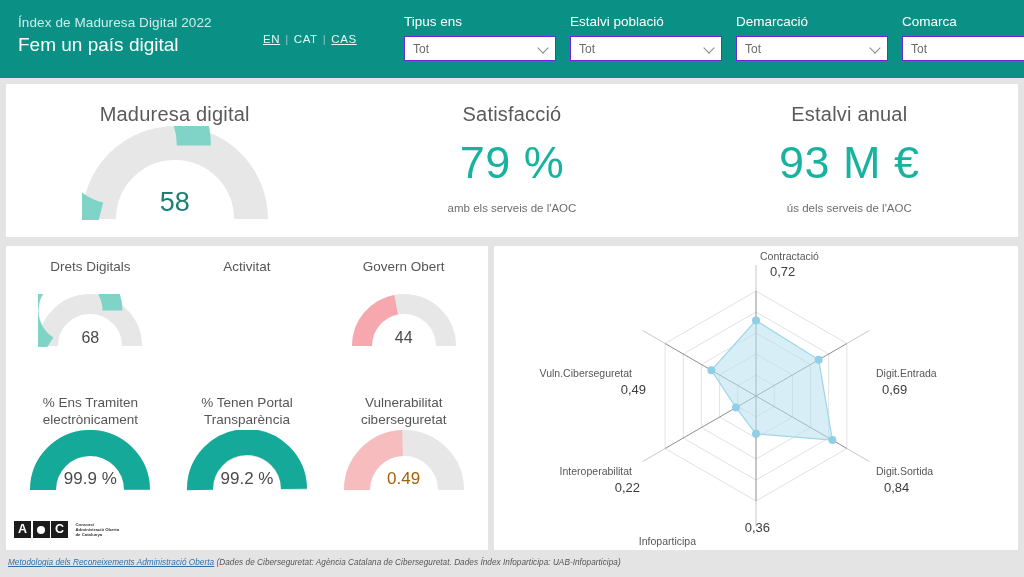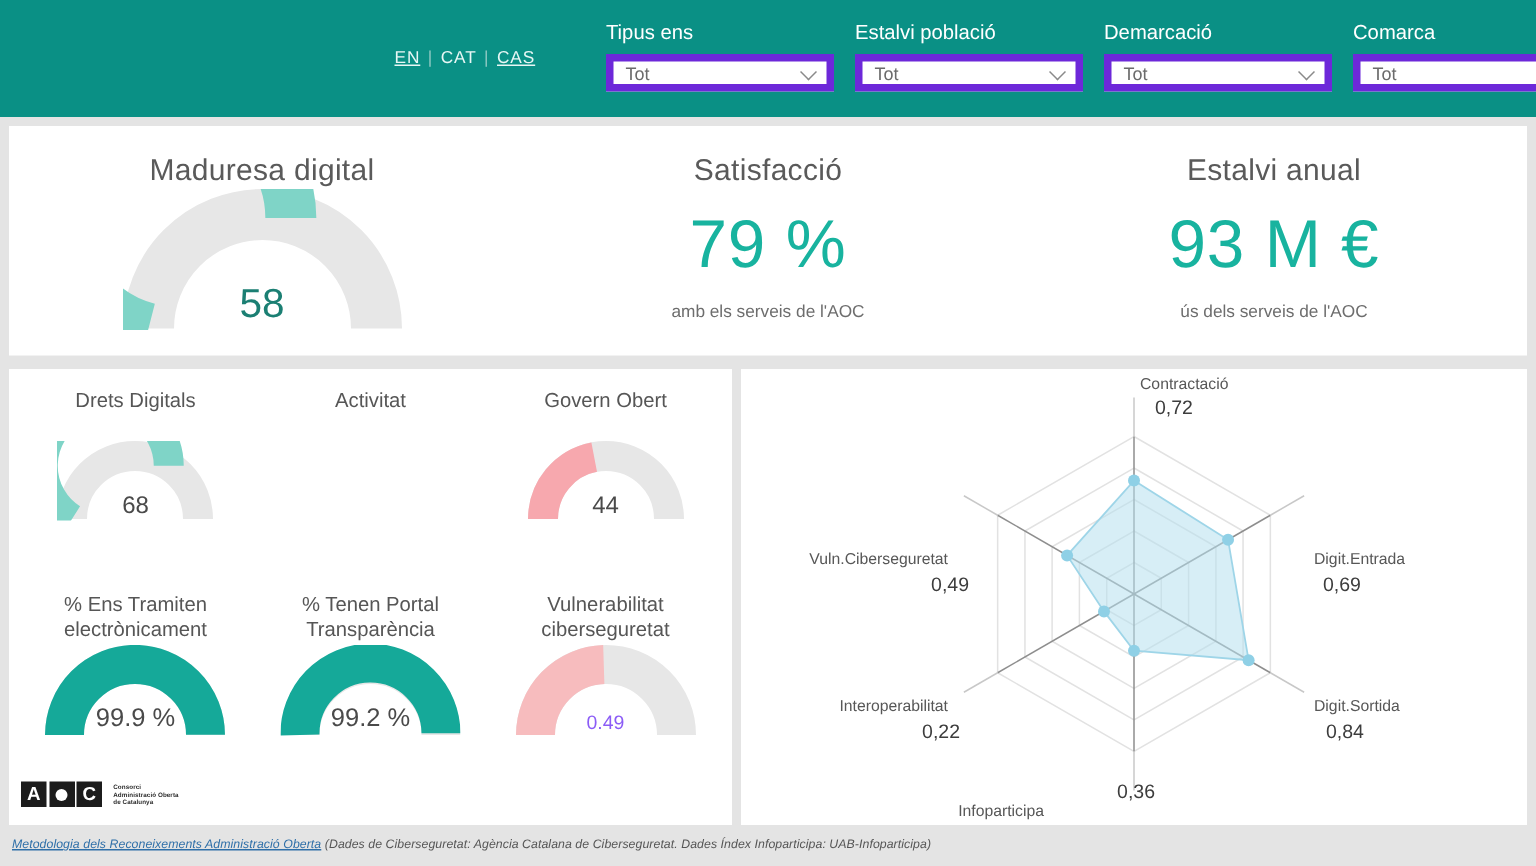--- a/index.html
+++ b/index.html
@@ -32,21 +32,21 @@
   .langs a.on { text-decoration: underline; }
   .langs .sep { color: #8fc9c3; padding: 0 4px; }
 
   .filters { position: absolute; left: 404px; top: 12px; display: flex; gap: 0; }
   .filter { width: 152px; margin-right: 14px; }
   .filter-label {
     color: #ffffff; font-size: 13.5px; line-height: 19px; margin-bottom: 5px;
     white-space: nowrap;
   }
   .select {
-    height: 25px; background: #ffffff; border: 5px solid #6d28d9;
+    height: 25px; background: #ffffff; border: 1px solid #6d28d9;
     display: flex; align-items: center; padding: 0 8px;
     position: relative; cursor: pointer;
   }
   .select span.val { font-size: 12px; color: #6b6b6b; }
   .chev {
     position: absolute; right: 8px; top: 50%; width: 8px; height: 8px;
     margin-top: -5px;
     border-right: 1.4px solid #8a8a8a; border-bottom: 1.4px solid #8a8a8a;
     transform: rotate(45deg);
   }
@@ -126,20 +126,24 @@
     font-style: italic; letter-spacing: .05px;
   }
   .footer a { color: #2f6fa8; text-decoration: underline; font-style: italic; }
 </style>
 </head>
 <body>
 
 <div class="page">
 
   <div class="header">
+    <div class="brand">
+      <div class="brand-sub">Índex de Maduresa Digital 2022</div>
+      <div class="brand-title">Fem un país digital</div>
+    </div>
 
     <div class="langs">
       <a href="#" class="on">EN</a><span class="sep">|</span><a href="#">CAT</a><span class="sep">|</span><a href="#" class="on">CAS</a>
     </div>
 
     <div class="filters">
       <div class="filter">
         <div class="filter-label">Tipus ens</div>
         <div class="select">
           <span class="val">Tot</span>
@@ -209,21 +213,21 @@
               <path d="M 13 60 A 47 47 0 0 1 107 60" fill="none" stroke="#e7e7e7" stroke-width="26"></path>
               <path d="M 13 60 A 47 47 0 1 1 107.00 59.85" fill="none" stroke="#15a999" stroke-width="26"></path>
             </svg><div class="gauge-val" style="bottom: 2px; font-size: 17px; color: rgb(74, 74, 74);">99.9 %</div></div></div>
         <div class="mini"><div class="mini-title">% Tenen Portal Transparència</div><div class="gauge"><svg width="120" height="61">
               <path d="M 13 60 A 47 47 0 0 1 107 60" fill="none" stroke="#e7e7e7" stroke-width="26"></path>
               <path d="M 13 60 A 47 47 0 1 1 106.99 58.82" fill="none" stroke="#15a999" stroke-width="26"></path>
             </svg><div class="gauge-val" style="bottom: 2px; font-size: 17px; color: rgb(74, 74, 74);">99.2 %</div></div></div>
         <div class="mini"><div class="mini-title">Vulnerabilitat ciberseguretat</div><div class="gauge"><svg width="120" height="61">
               <path d="M 13 60 A 47 47 0 0 1 107 60" fill="none" stroke="#e7e7e7" stroke-width="26"></path>
               <path d="M 13 60 A 47 47 0 0 1 58.52 13.02" fill="none" stroke="#f7bcbe" stroke-width="26"></path>
-            </svg><div class="gauge-val" style="bottom: 2px; font-size: 13px; color: #8b5cf6; margin-top: 40px;">0.49</div></div></div>
+            </svg><div class="gauge-val" style="bottom: 2px; font-size: 17px; color: #a16207; margin-top: 40px;">0.49</div></div></div>
       </div>
   </div>
 
   <div class="card radar-card">
     <div class="radar-wrap" id="radar-wrap">
         <svg width="524" height="304">
           <path d="M 262.0 129.0 L 280.2 139.5 L 280.2 160.5 L 262.0 171.0 L 243.8 160.5 L 243.8 139.5 Z" fill="none" stroke="#e2e2e2" stroke-width="1"></path>
           <path d="M 262.0 108.0 L 298.4 129.0 L 298.4 171.0 L 262.0 192.0 L 225.6 171.0 L 225.6 129.0 Z" fill="none" stroke="#e2e2e2" stroke-width="1"></path>
           <path d="M 262.0 87.0 L 316.6 118.5 L 316.6 181.5 L 262.0 213.0 L 207.4 181.5 L 207.4 118.5 Z" fill="none" stroke="#e2e2e2" stroke-width="1"></path>
           <path d="M 262.0 66.0 L 334.7 108.0 L 334.7 192.0 L 262.0 234.0 L 189.3 192.0 L 189.3 108.0 Z" fill="none" stroke="#e2e2e2" stroke-width="1"></path>

